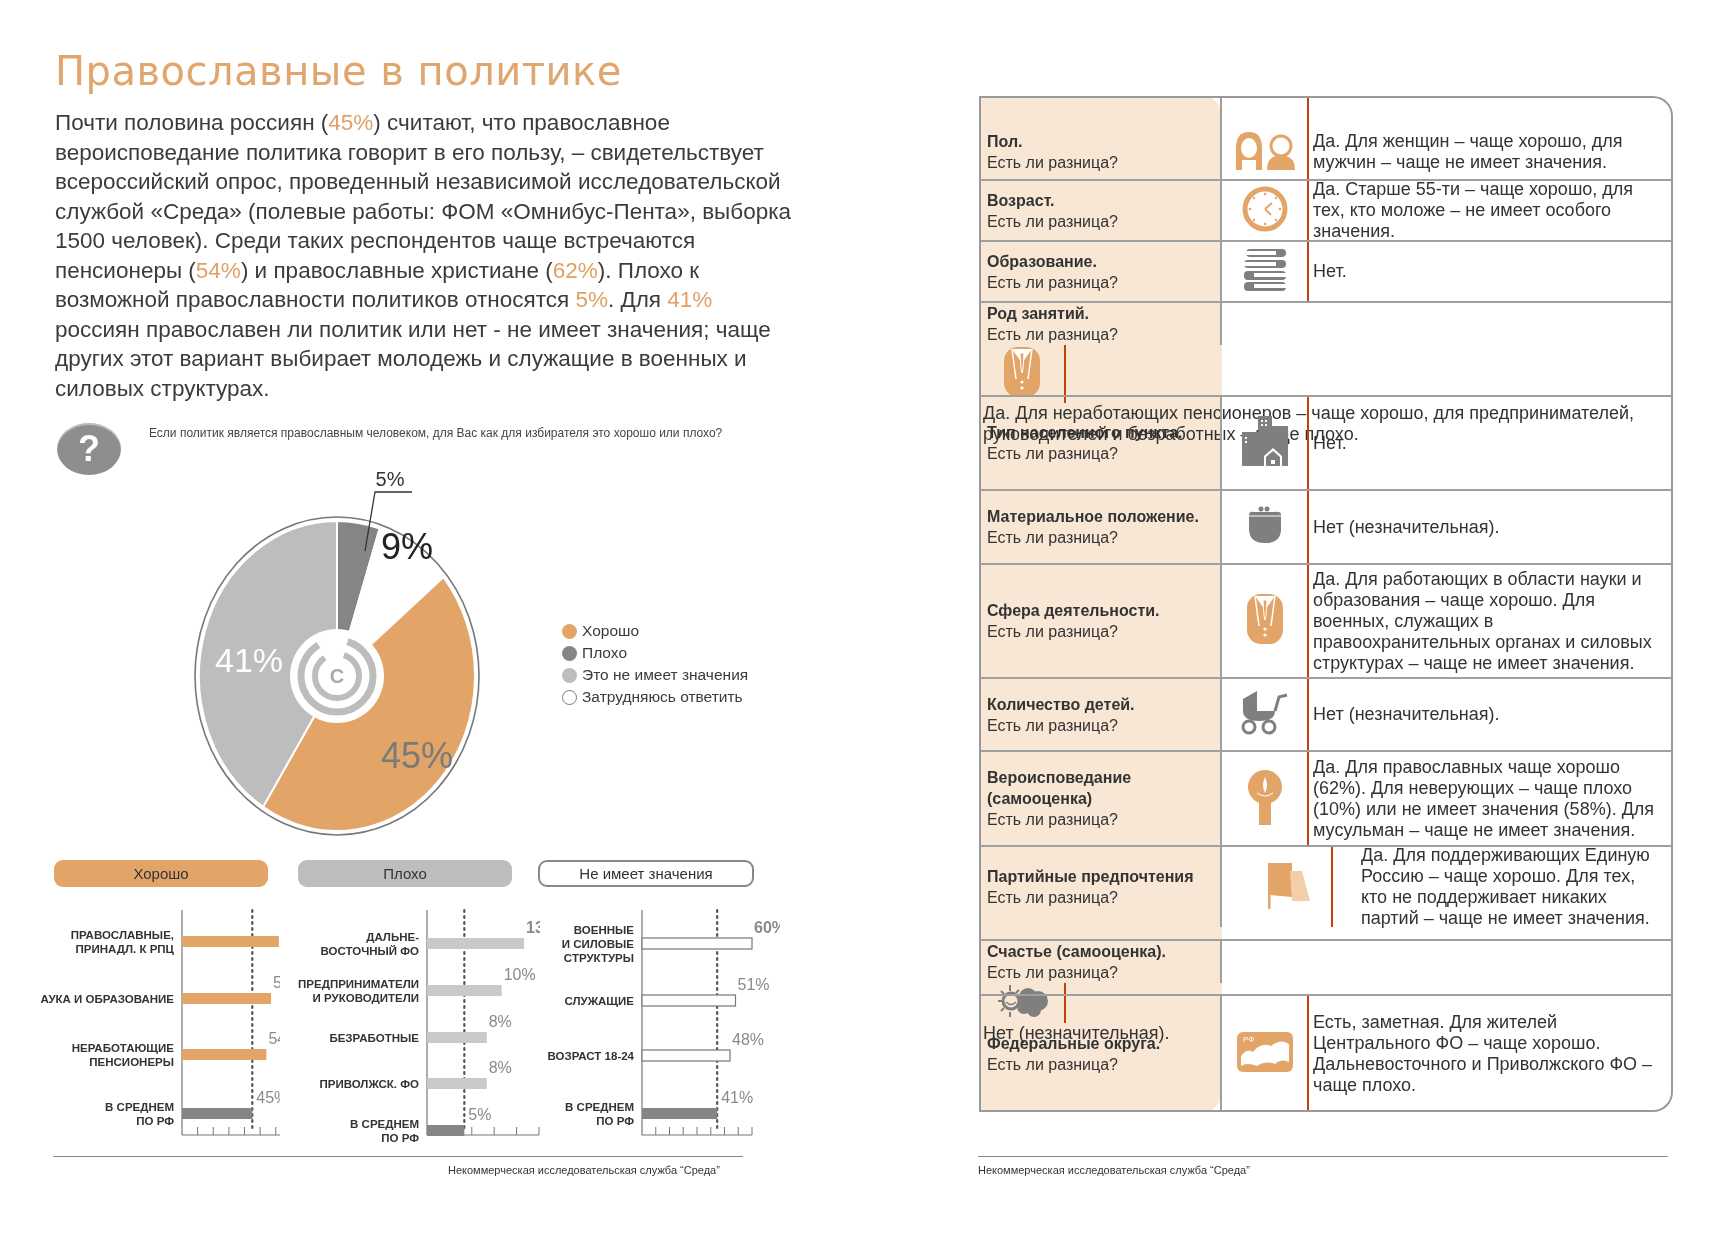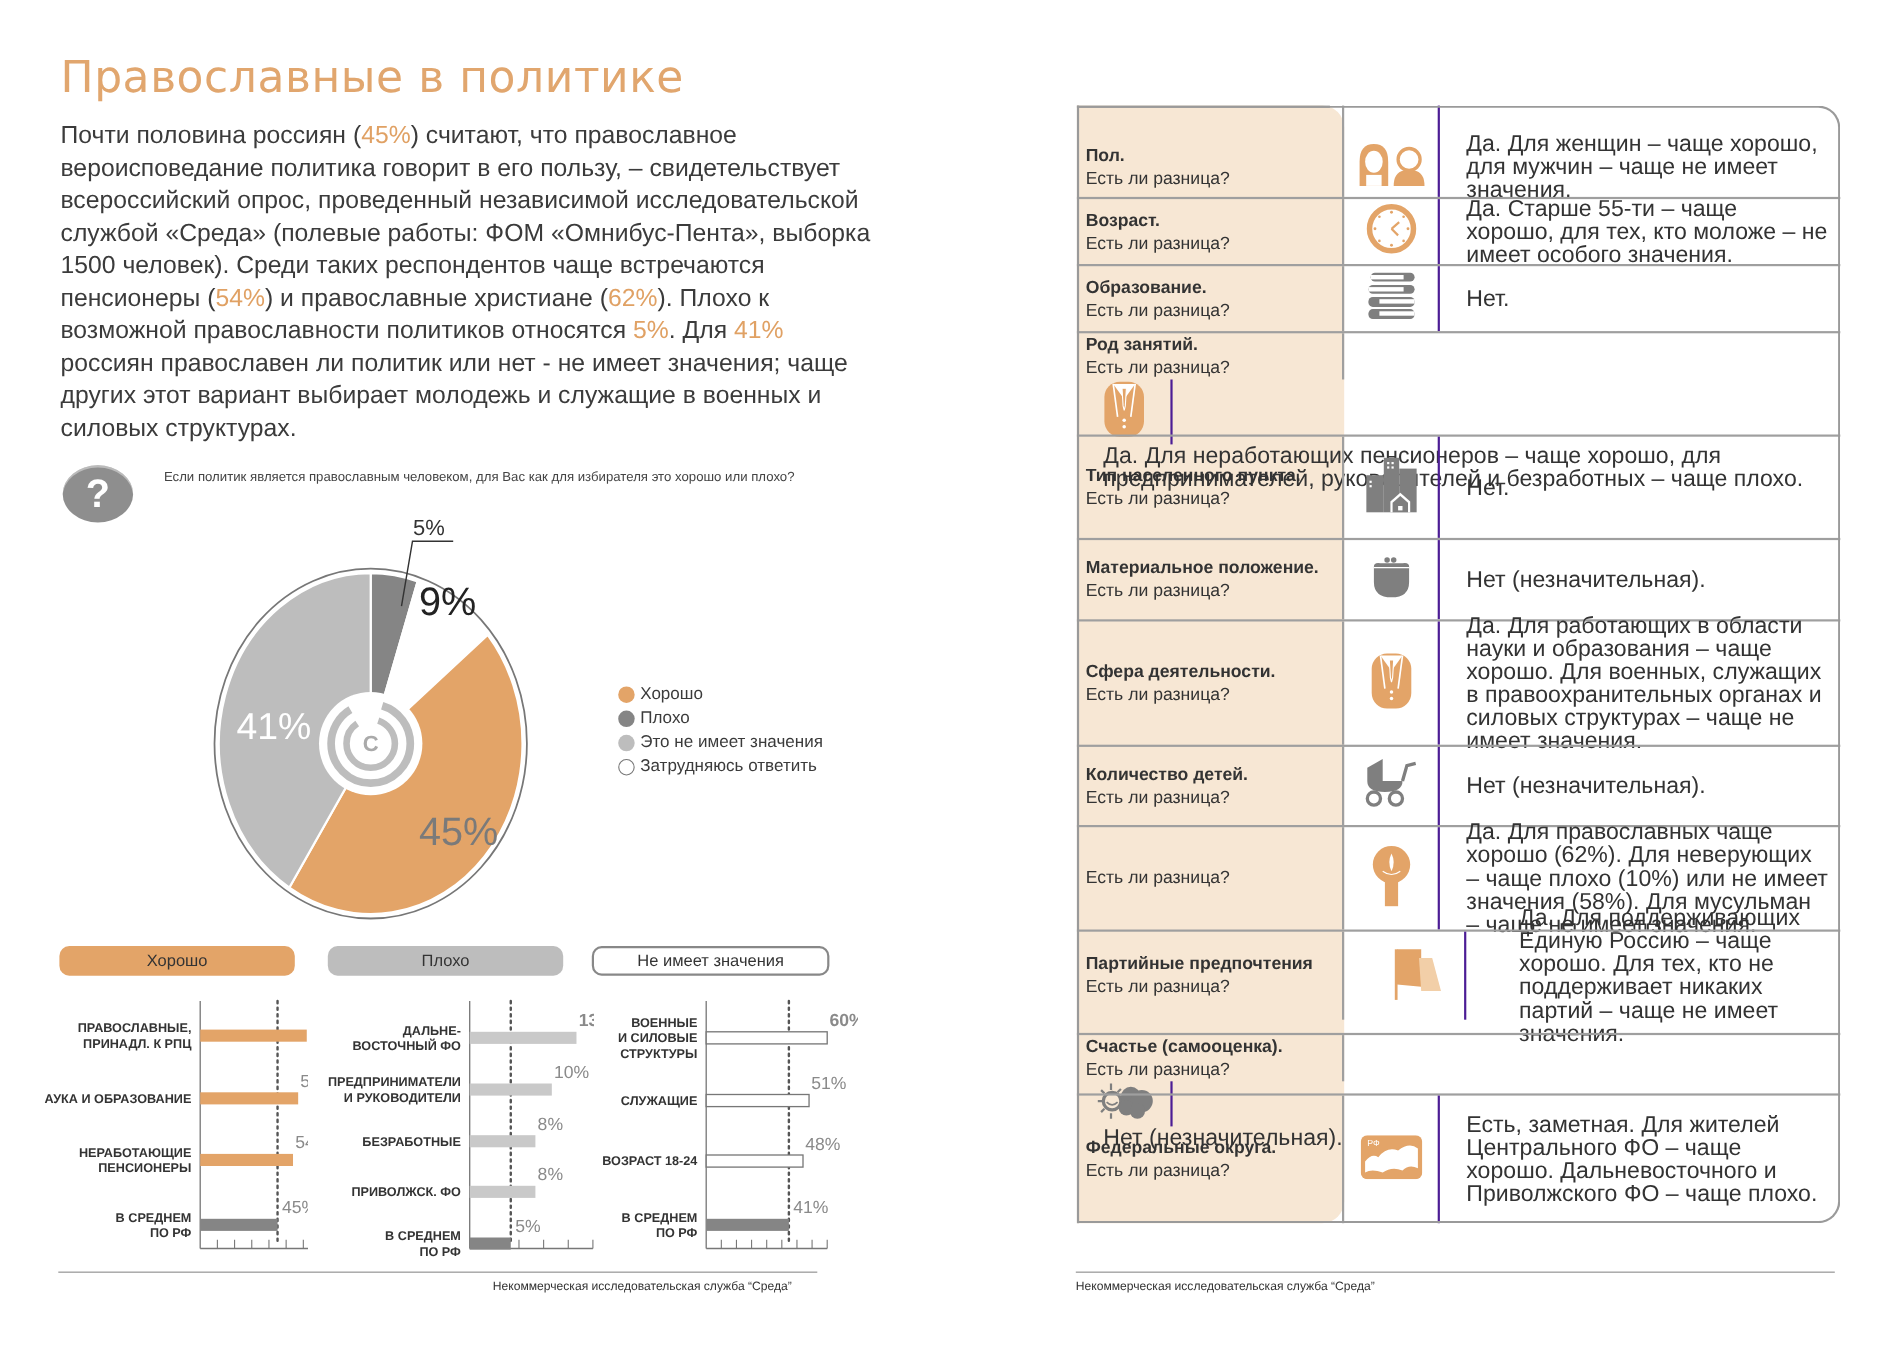--- a/index.html
+++ b/index.html
@@ -20,22 +20,22 @@
   .footer-line { height:1px; background:#8a8a8a; }
   .footer-text { font-size:11px; color:#333; }
   
   #table { left:979px; top:96px; width:694px; height:1016px; }
   #col1-bg { position:absolute; left:0; top:0; width:243px; height:1016px; background:#f7e7d4; border-top-right-radius:20px; border-bottom-right-radius:20px; }
   #table-border { position:absolute; left:0; top:0; width:694px; height:1016px; box-sizing:border-box; border:2px solid #9a9a9a; border-left:none; border-top-right-radius:20px; border-bottom-right-radius:20px; border-top-left-radius:0; }
   .tbl-row { position:absolute; left:0; width:694px; box-sizing:border-box; border-top:2px solid #9f9f9f; display:flex; }
   .tbl-row.first { border-top:none; }
   .c1 { width:243px; box-sizing:border-box; padding-left:8px; display:flex; flex-direction:column; justify-content:center; font-size:16px; line-height:21px; color:#333; border-right:2px solid #9f9f9f; }
   .c1 .q-bold { font-weight:bold; }
-  .c2 { width:87px; box-sizing:border-box; display:flex; align-items:center; justify-content:center; border-right:2px solid #4c1d95; }
-  .c3 { flex:1; box-sizing:border-box; padding-left:24px; padding-right:10px; display:flex; align-items:center; font-size:21px; line-height:21px; color:#333; }
+  .c2 { width:87px; box-sizing:border-box; display:flex; align-items:center; justify-content:center; border-right:2px solid #c2410c; }
+  .c3 { flex:1; box-sizing:border-box; padding-left:4px; padding-right:10px; display:flex; align-items:center; font-size:18px; line-height:21px; color:#333; }
   #table-left-line { position:absolute; left:0; top:0; width:2px; height:1016px; background:#9a9a9a; }
   #col1-top-edge { position:absolute; left:0; top:0; width:230px; height:2px; background:#9a9a9a; }
 </style>
 </head>
 <body>
 
 <div id="page-title" class="abs">Православные в политике</div>
 <div id="intro" class="abs"><span>Почти половина россиян (</span><span class="hl">45%</span><span>) считают, что православное вероисповедание политика говорит в его пользу, – свидетельствует всероссийский опрос, проведенный независимой исследовательской службой «Среда» (полевые работы: ФОМ «Омнибус-Пента», выборка 1500 человек). Среди таких респондентов чаще встречаются пенсионеры (</span><span class="hl">54%</span><span>) и православные христиане (</span><span class="hl">62%</span><span>). Плохо к возможной православности политиков относятся </span><span class="hl">5%</span><span>. Для </span><span class="hl">41%</span><span> россиян православен ли политик или нет - не имеет значения; чаще других этот вариант выбирает молодежь и служащие в военных и силовых структурах.</span></div>
 
 <div id="q-icon" class="abs">?</div>
@@ -334,20 +334,21 @@
               <circle cx="10" cy="36" r="6" fill="none" stroke="#7f7f7f" stroke-width="3"></circle>
               <circle cx="30" cy="36" r="6" fill="none" stroke="#7f7f7f" stroke-width="3"></circle>
             </svg></span>
         </div>
         <div class="c3">
           <span>Нет (незначительная).</span>
         </div>
       </div>
       <div class="tbl-row" style="top: 654px; height: 95px;">
         <div class="c1">
+          <div class="q-bold">Вероисповедание (самооценка)</div>
           <div>Есть ли разница?</div>
         </div>
         <div class="c2">
           <span><svg width="40" height="56" viewBox="0 0 40 56">
               <circle cx="20" cy="18" r="17" fill="#e3a468"></circle>
               <rect x="14" y="30" width="12" height="26" fill="#e3a468"></rect>
               <path d="M20 8 Q24 16 20 24 Q16 16 20 8 Z" fill="#fff"></path>
               <path d="M12 24 Q20 30 28 24" fill="none" stroke="#fff" stroke-width="1"></path>
             </svg></span>
         </div>

